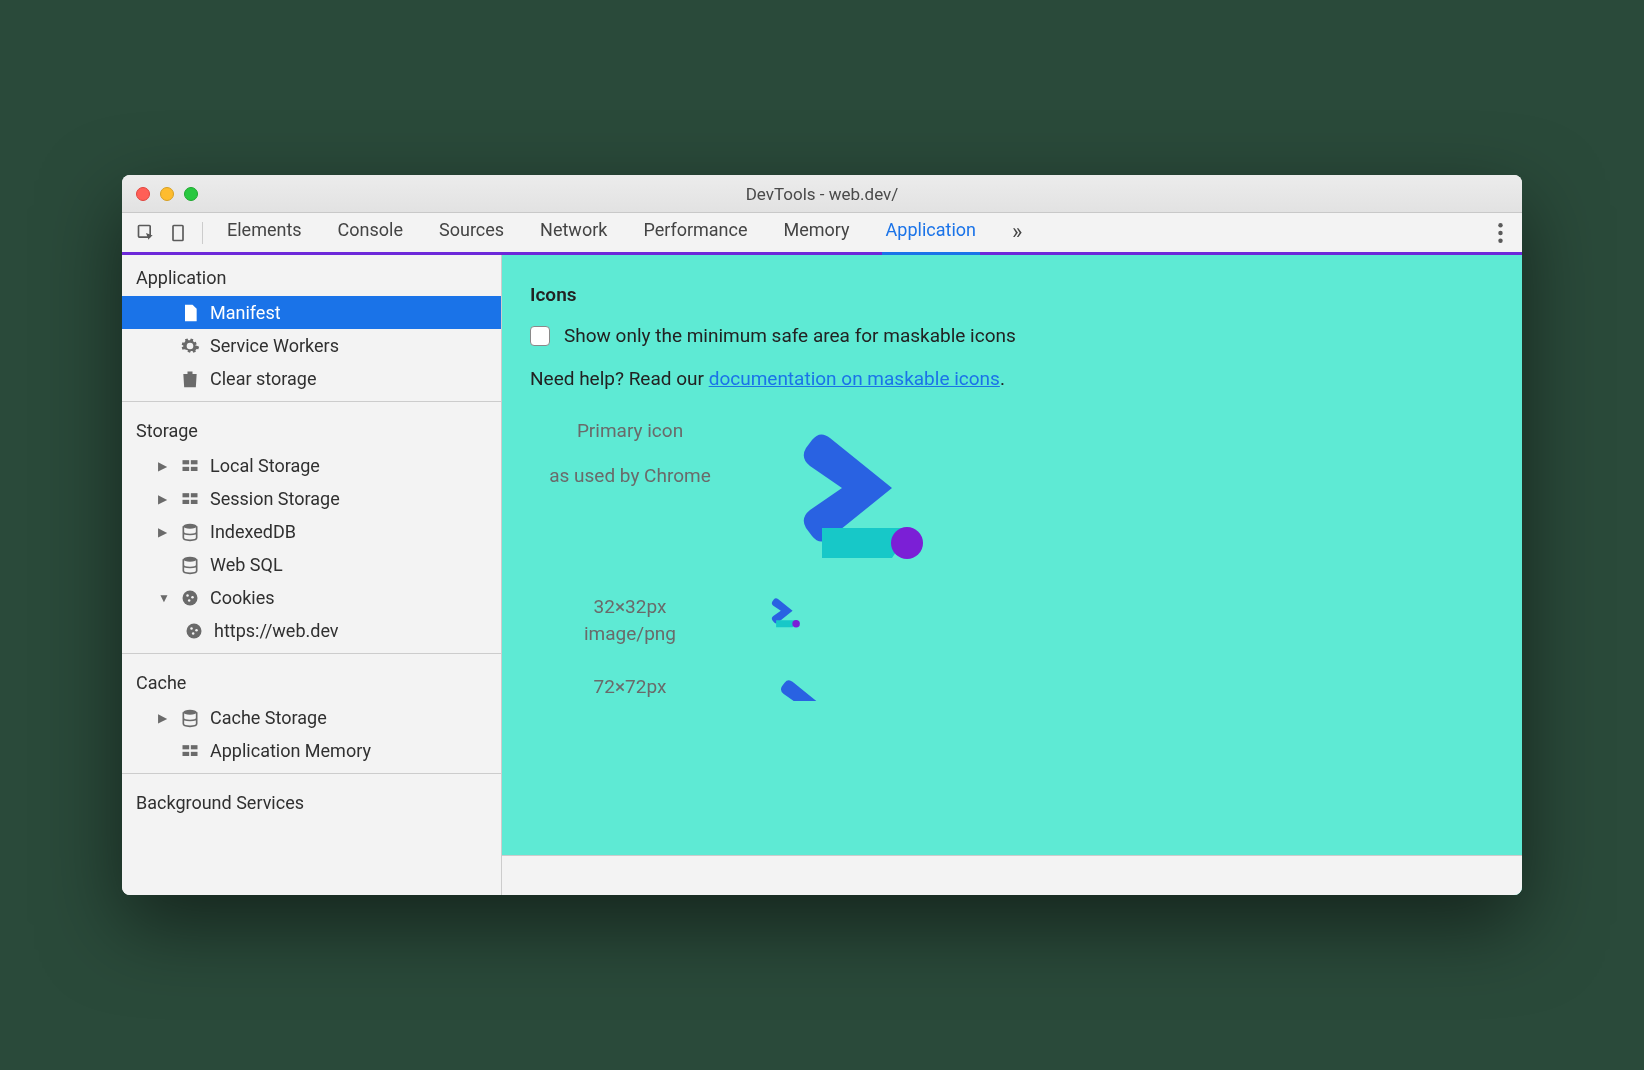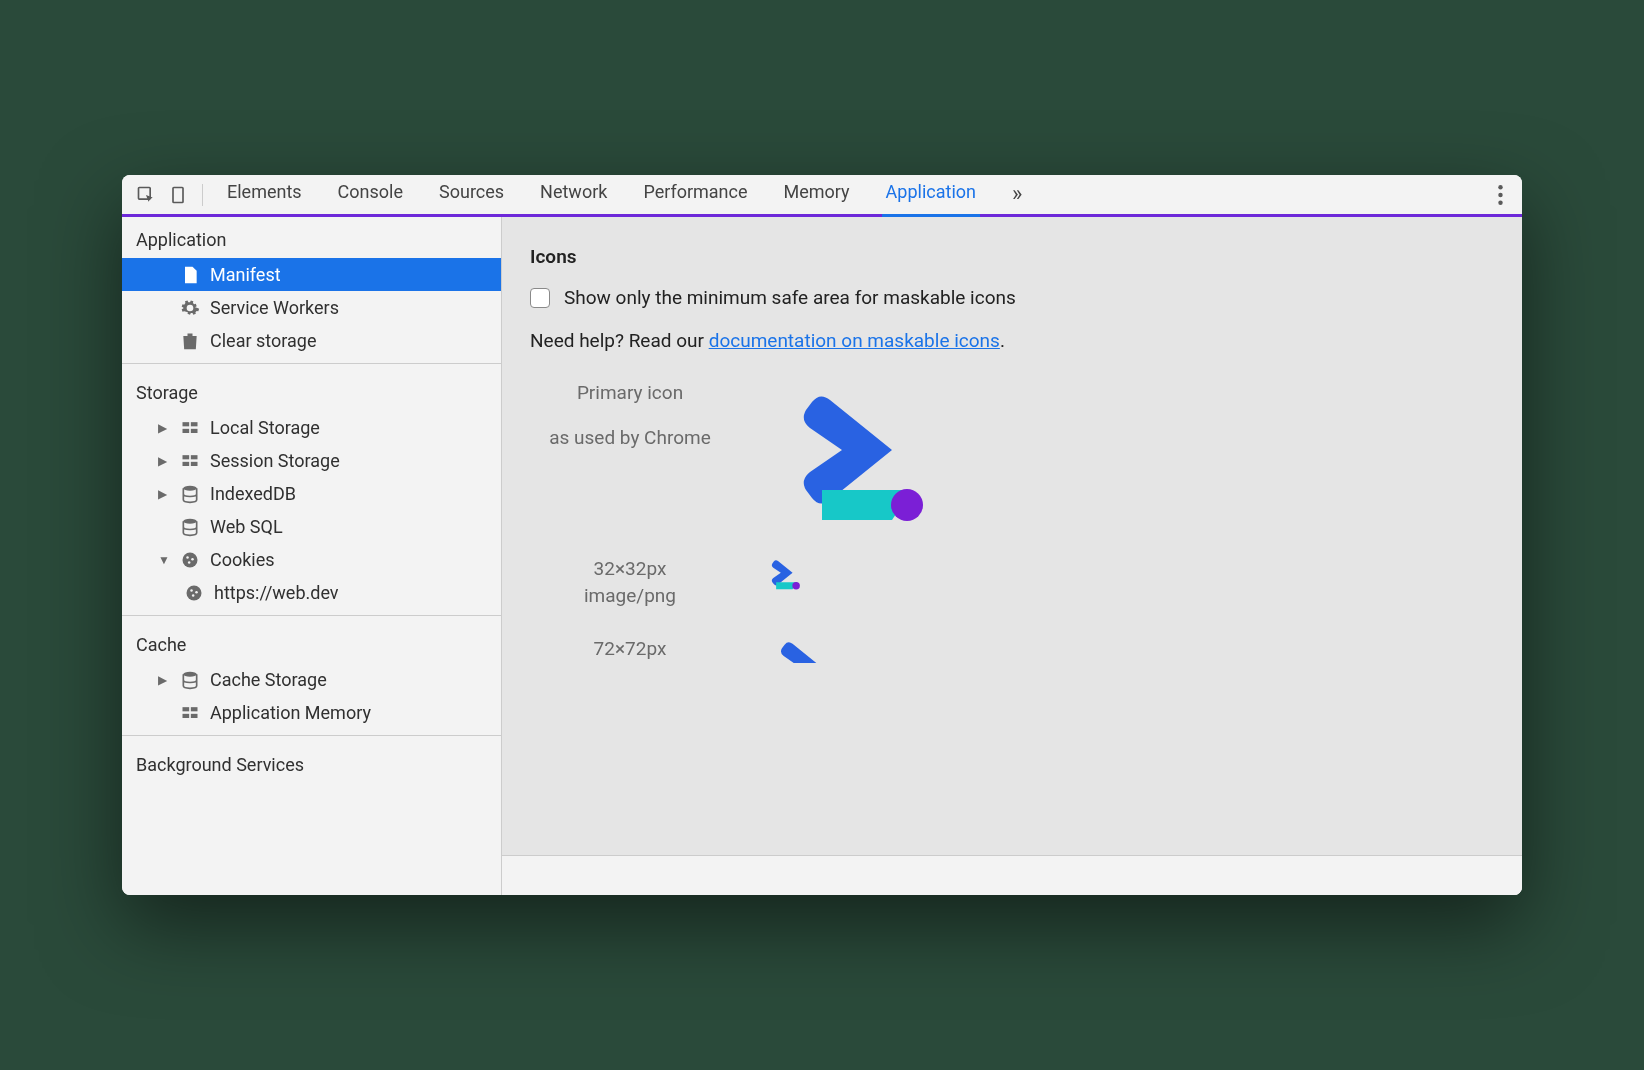--- a/index.html
+++ b/index.html
@@ -84,21 +84,21 @@
   }
   .item.sub { padding-left: 62px; }
   .item.selected { background: #1a73e8; color: #fff; }
   .item.selected svg { fill: #fff; }
   .tri { width: 12px; color: #6a6a6a; font-size: 12px; }
   .tri-spacer { width: 12px; }
   .group-divider { height: 1px; background: #ccc; margin: 6px 0; }
 
   .icon-svg { width: 20px; height: 20px; fill: #6a6a6a; flex-shrink: 0; }
 
-  .main { flex: 1; background: #e5e5e5; overflow-y: auto; padding: 28px 28px 0 28px; display:flex; flex-direction:column; }
+  .main { flex: 1; background: #5eead4; overflow-y: auto; padding: 28px 28px 0 28px; display:flex; flex-direction:column; }
   .section-title { font-weight: 600; font-size: 19px; color: #222; margin-bottom: 18px; }
   .checkbox-row { display: flex; align-items: center; gap: 14px; font-size: 19px; color: #222; margin-bottom: 20px; }
   .checkbox {
     width: 20px; height: 20px; border: 1.5px solid #8a8a8a; border-radius: 4px; cursor: pointer; background: #fff;
   }
   .help-row { font-size: 19px; color: #222; margin-bottom: 28px; }
   .link { color: #1a73e8; text-decoration: underline; cursor: pointer; }
 
   .icon-grid { display: grid; grid-template-columns: 200px 1fr; column-gap: 32px; row-gap: 26px; align-items: start; }
   .icon-label { text-align: center; color: #6a6a6a; font-size: 19px; line-height: 1.4; }
@@ -106,20 +106,28 @@
   .icon-cell { display: flex; align-items: flex-start; }
   .webdev-logo { display:block; }
 
   .footer-bar { height: 40px; background: #f3f3f3; border-top: 1px solid #ccc; }
 </style>
 </head>
 <body>
 
 <div class="window">
 
+  <div class="titlebar">
+    <div class="traffic-lights">
+      <div class="traffic-light tl-red"></div>
+      <div class="traffic-light tl-yellow"></div>
+      <div class="traffic-light tl-green"></div>
+    </div>
+    <div class="title">DevTools - web.dev/</div>
+  </div>
 
   <div class="toolbar">
     <div class="tb-icon">
       <svg width="20" height="20" viewBox="0 0 24 24" fill="none" stroke="#5a5a5a" stroke-width="2">
           <rect x="3" y="3" width="14" height="14" rx="1"></rect>
           <path d="M12 12 l8 3 -3 2 -2 3 z" fill="#5a5a5a" stroke="none"></path>
         </svg>
     </div>
     <div class="tb-icon">
       <svg width="20" height="20" viewBox="0 0 24 24" fill="none" stroke="#5a5a5a" stroke-width="2">

